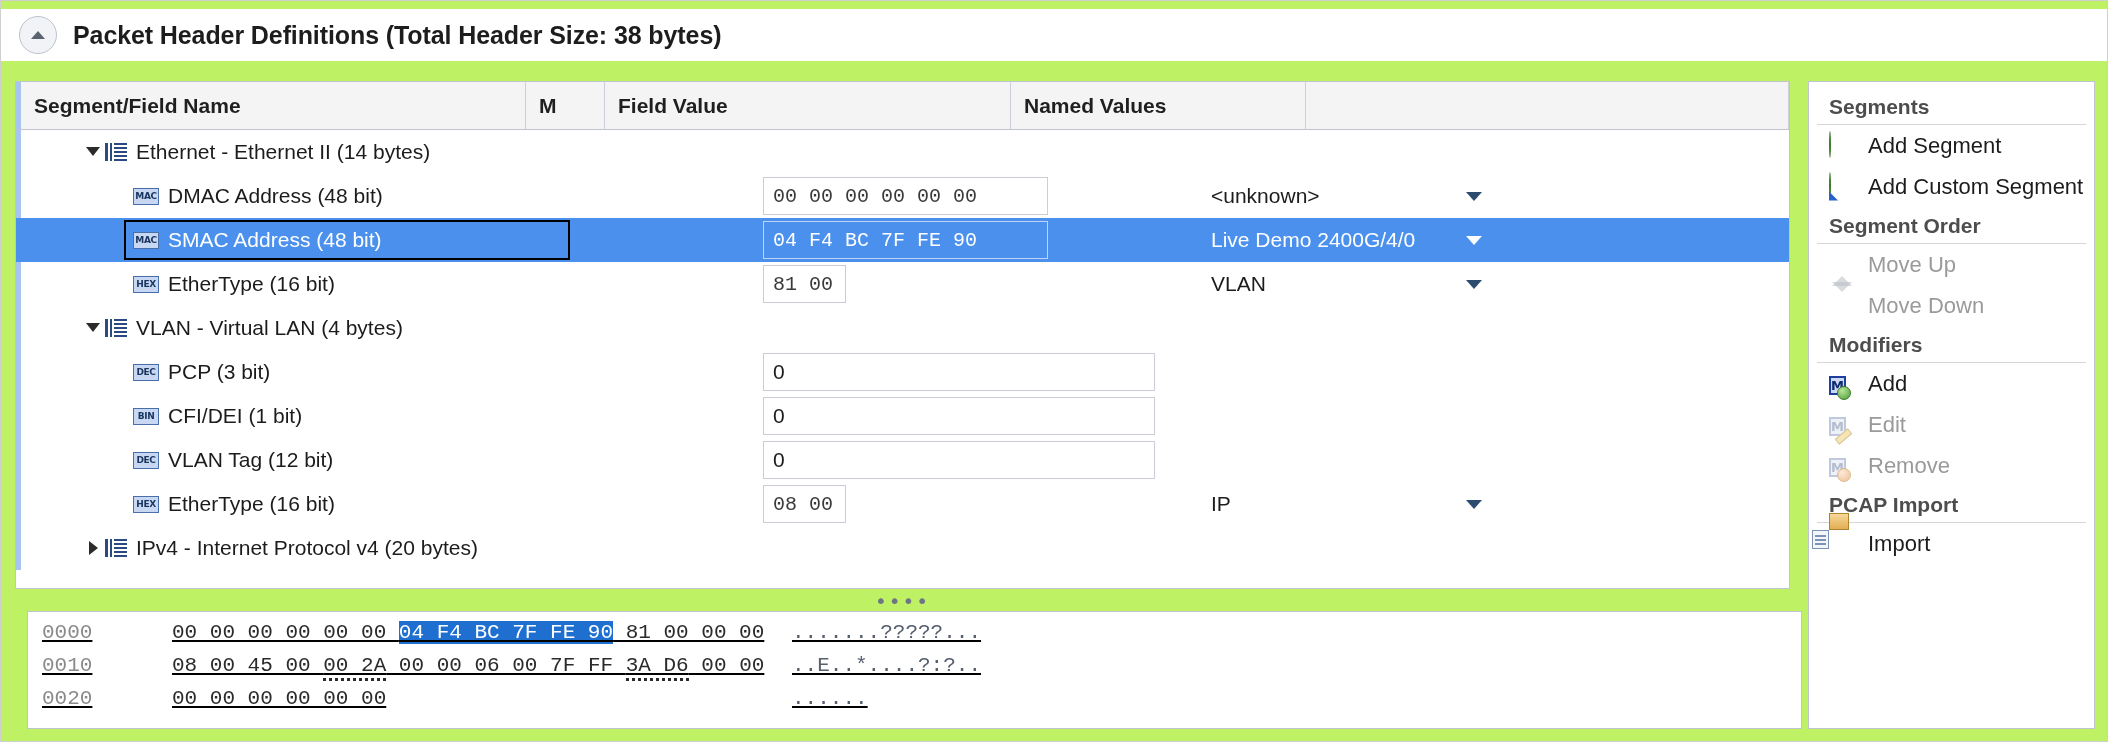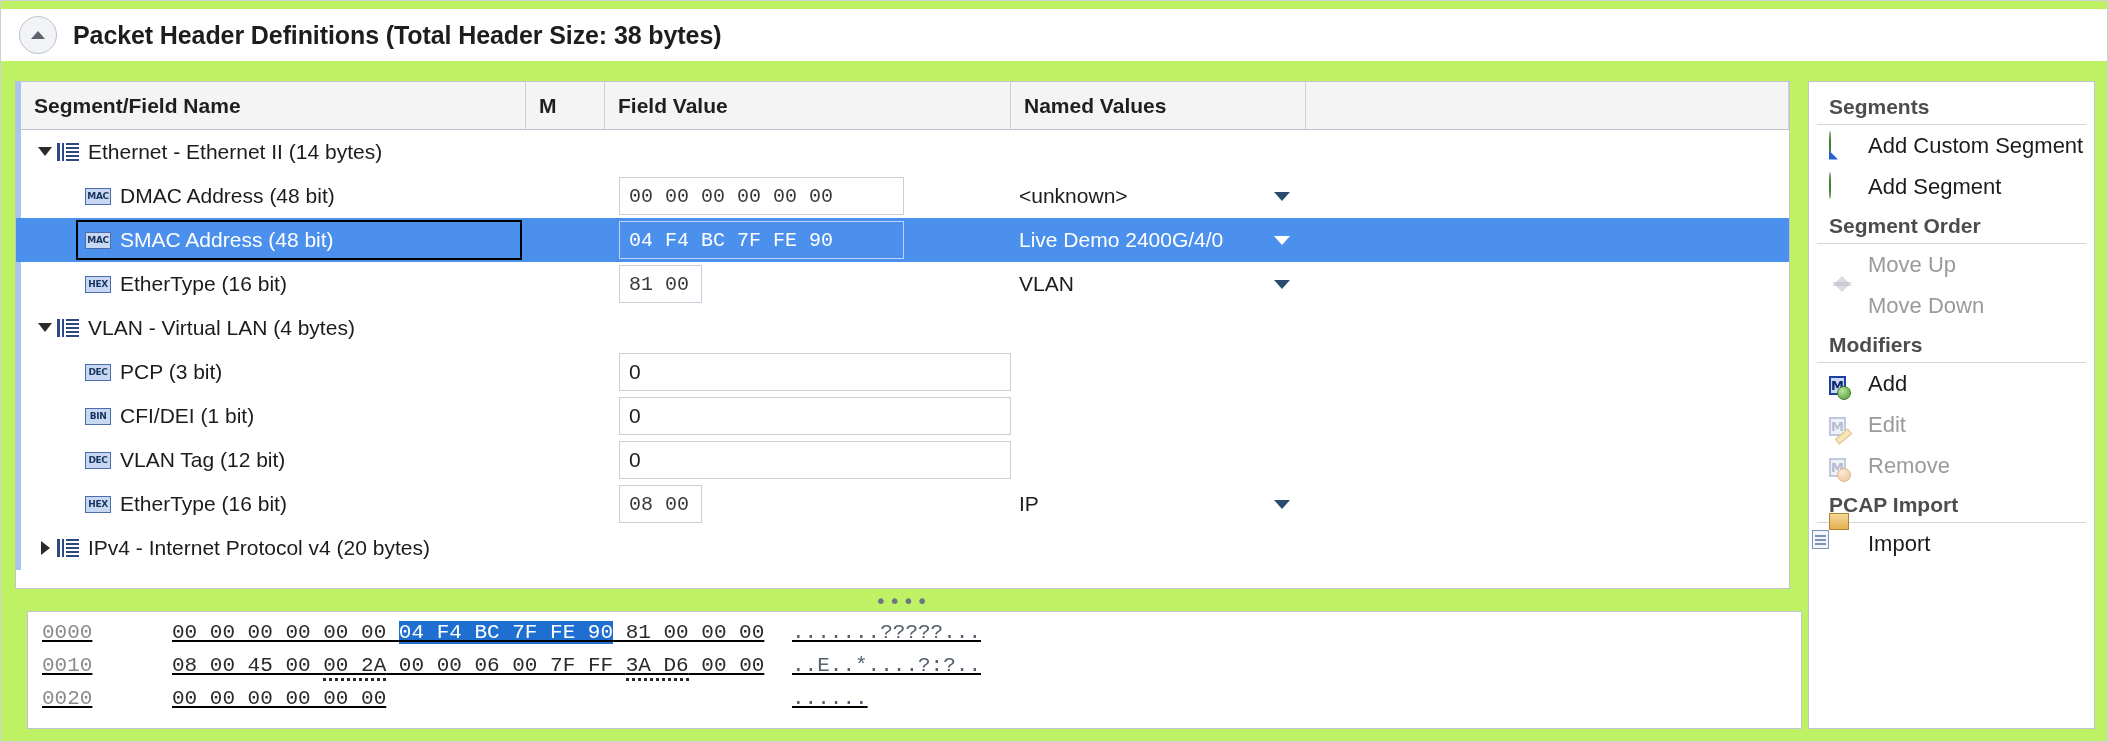--- a/index.html
+++ b/index.html
@@ -92,20 +92,21 @@
   .hc-value { width: 406px; }
   .hc-named { width: 295px; }
   .hc-rest  { flex: 1 1 auto; border-right: none; }
 
   .grid-rows { position: relative; }
   .row {
     position: relative;
     display: flex;
     height: 44px;
     align-items: flex-start;
+    gap: 48px;
   }
   .row.selected { background: #4a90ec; }
   .row .lmark {
     width: 5px; height: 44px; background: #a8c4f0; flex: 0 0 auto;
   }
   .row.selected .lmark { background: #4a90ec; }
 
   .cell-name {
     width: 505px; height: 44px;
     display: flex; align-items: center;
@@ -583,26 +584,26 @@
             <span class="hex-bytes"><span>00 00 00 00 00 00</span></span>
             <span class="hex-ascii">......</span>
           </div>
         </div>
 
     </div>
 
     <div class="sidebar" id="sidebar">
         <div class="side-group">Segments</div>
         <div class="side-item">
+          <span class="side-ico"><span class="ico-plus-circle"></span></span>
+          <span>Add Segment</span>
+        </div>
+        <div class="side-item">
           <span class="side-ico"><span class="ico-plus-circle"></span><span class="ico-custom-flag"></span></span>
           <span>Add Custom Segment</span>
-        </div>
-        <div class="side-item">
-          <span class="side-ico"><span class="ico-plus-circle"></span></span>
-          <span>Add Segment</span>
         </div>
         <div class="side-group">Segment Order</div>
         <div class="side-item disabled">
           <span class="side-ico" style="opacity: 0.55;"><span class="ico-up-tri"></span></span>
           <span>Move Up</span>
         </div>
         <div class="side-item disabled">
           <span class="side-ico" style="opacity: 0.55;"><span class="ico-down-tri"></span></span>
           <span>Move Down</span>
         </div>

